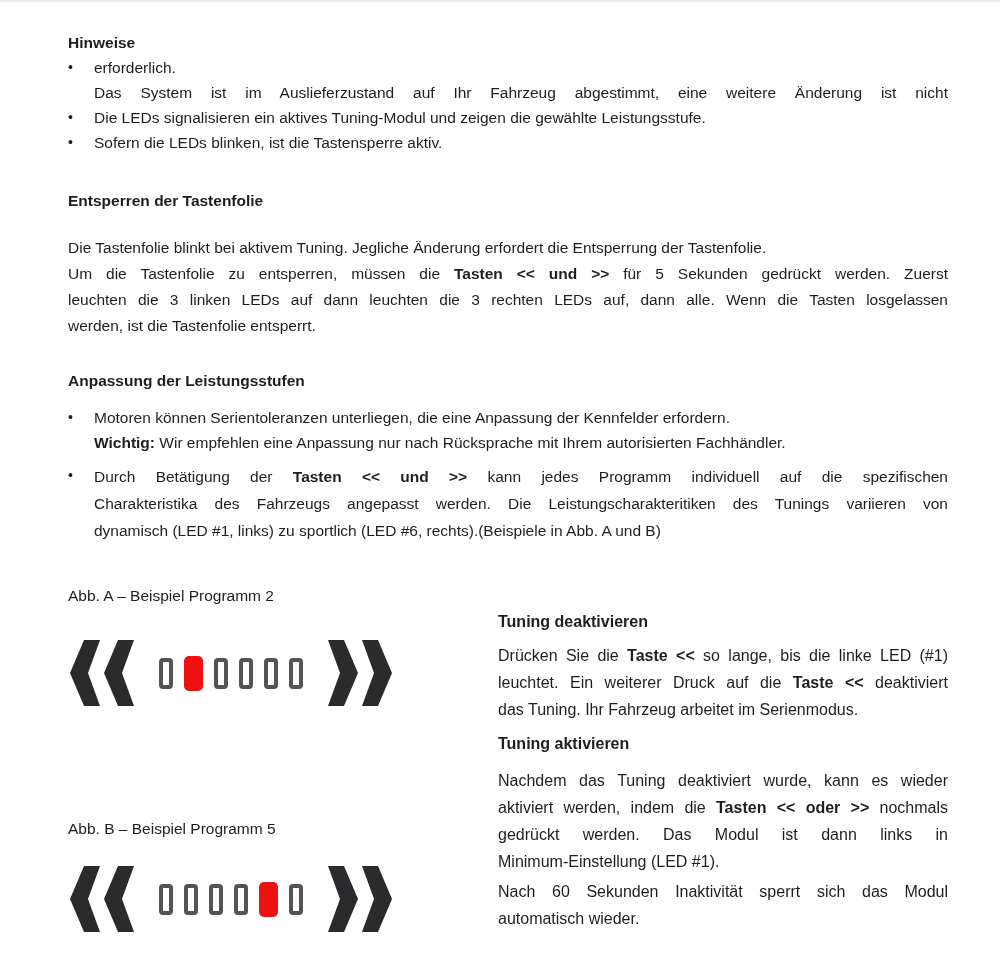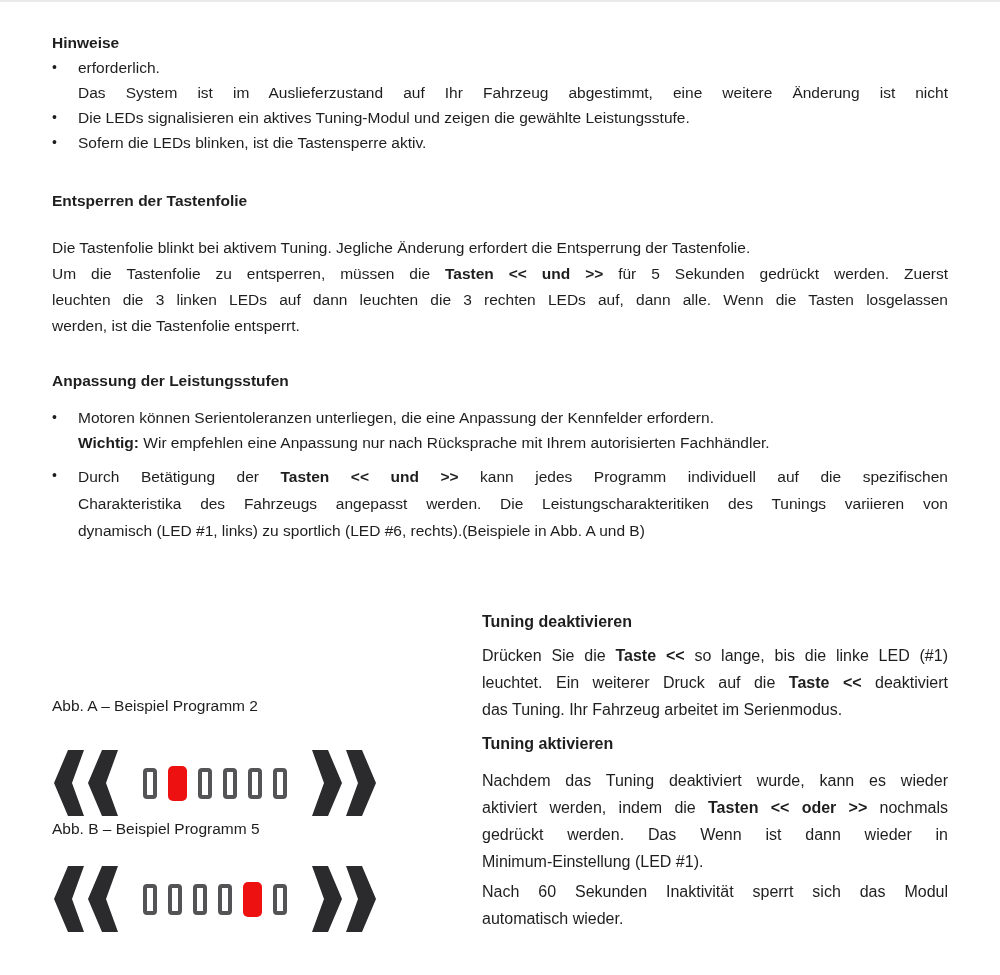--- a/index.html
+++ b/index.html
@@ -5,21 +5,21 @@
   * { box-sizing: border-box; }
   html, body { margin: 0; padding: 0; }
   body {
     width: 1000px; height: 975px;
     background: #ffffff;
     border-top: 2px solid #e9e9e9;
     font-family: "Liberation Sans", "DejaVu Sans", sans-serif;
     color: var(--text, #1e1e1e);
     overflow: hidden;
   }
-  .page { padding: 28px 52px 0 52px; }
+  .page { padding: 28px 52px 0 68px; }
 
   .h  { font-weight: bold; font-size: 15.5px; line-height: 25px; white-space: nowrap; }
   .ln { font-size: 15.5px; line-height: 25px; }
   .jl { text-align: justify; text-align-last: justify; -moz-text-align-last: justify; }
 
   .bullet { display: flex; }
   .dot    { width: 26px; flex: none; font-size: 14px; line-height: 25px; }
   .btext  { flex: 1; min-width: 0; }
 
   #sec-unlock { margin-top: 33px; }
@@ -33,21 +33,21 @@
 
   .cols { display: flex; margin-top: 31px; align-items: flex-end; }
   .col-left  { width: 430px; flex: none; }
   .col-right { flex: 1; min-width: 0; }
   .col-right .h  { font-size: 16px; line-height: 27px; }
   .col-right .ln { font-size: 16px; line-height: 27px; }
 
   .fig-label { font-size: 15.5px; line-height: 25px; }
   .fig { display: flex; align-items: center; gap: 25px; margin-left: 2px; }
   .fig-a { margin-top: 32px; }
-  .label-b { }
+  .label-b { margin-top: 110px; }
   .fig-b { margin-top: 25px; }
 
   .leds { display: flex; align-items: center; gap: 11px; }
   .led {
     width: 14px; height: 31px;
     border: 4px solid var(--led-border, #545456);
     border-radius: 4px; background: #ffffff;
   }
   .led.on {
     width: 19px; height: 35px;
@@ -172,21 +172,21 @@
       <div class="rc-p1">
         <div class="ln jl"><span>Drücken Sie die </span><strong>Taste &lt;&lt;</strong><span> so lange, bis die linke LED (#1)</span></div>
         <div class="ln jl"><span>leuchtet. Ein weiterer Druck auf die </span><strong>Taste &lt;&lt;</strong><span> deaktiviert</span></div>
         <div class="ln"><span>das Tuning. Ihr Fahrzeug arbeitet im Serienmodus.</span></div>
       </div>
 
       <div class="h rc-t2">Tuning aktivieren</div>
       <div class="rc-p3">
         <div class="ln jl"><span>Nachdem das Tuning deaktiviert wurde, kann es wieder</span></div>
         <div class="ln jl"><span>aktiviert werden, indem die </span><strong>Tasten &lt;&lt; oder &gt;&gt;</strong><span> nochmals</span></div>
-        <div class="ln jl"><span>gedrückt werden. Das Wenn ist dann wieder in</span></div>
+        <div class="ln jl"><span>gedrückt werden. Das Modul ist dann links in</span></div>
         <div class="ln"><span>Minimum-Einstellung (LED #1).</span></div>
       </div>
       <div class="rc-p4">
         <div class="ln jl"><span>Nach 60 Sekunden Inaktivität sperrt sich das Modul</span></div>
         <div class="ln"><span>automatisch wieder.</span></div>
       </div>
     </div>
 
   </div>
 </div>

